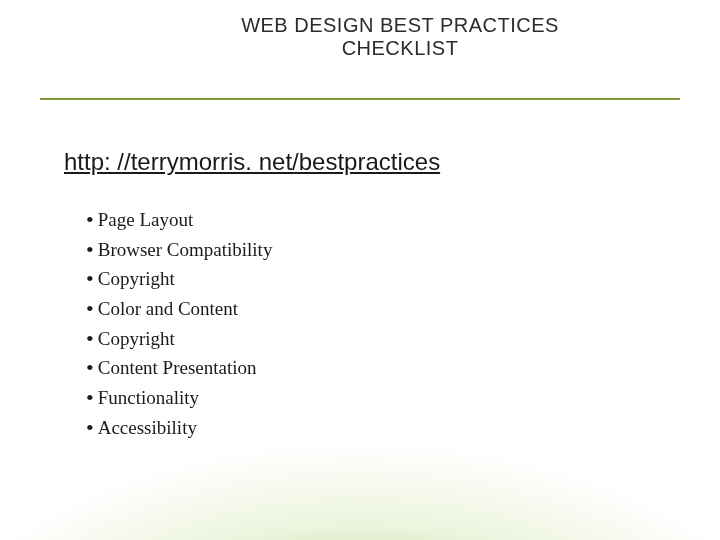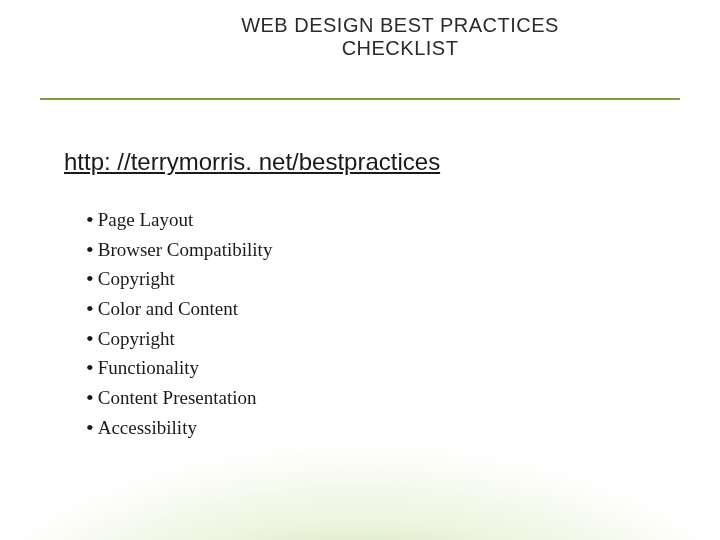--- a/index.html
+++ b/index.html
@@ -96,20 +96,20 @@
   <div class="title-rule"></div>
 
   <a class="link">http: //terrymorris. net/bestpractices</a>
 
   <div class="bullets">
     <div class="item">Page Layout</div>
     <div class="item">Browser Compatibility</div>
     <div class="item">Copyright</div>
     <div class="item">Color and Content</div>
     <div class="item">Copyright</div>
+    <div class="item">Content Presentation</div>
     <div class="item">Functionality</div>
-    <div class="item">Content Presentation</div>
     <div class="item">Accessibility</div>
   </div>
 
   <div class="pagenum">31</div>
 
 </div>
 
 </body></html>

